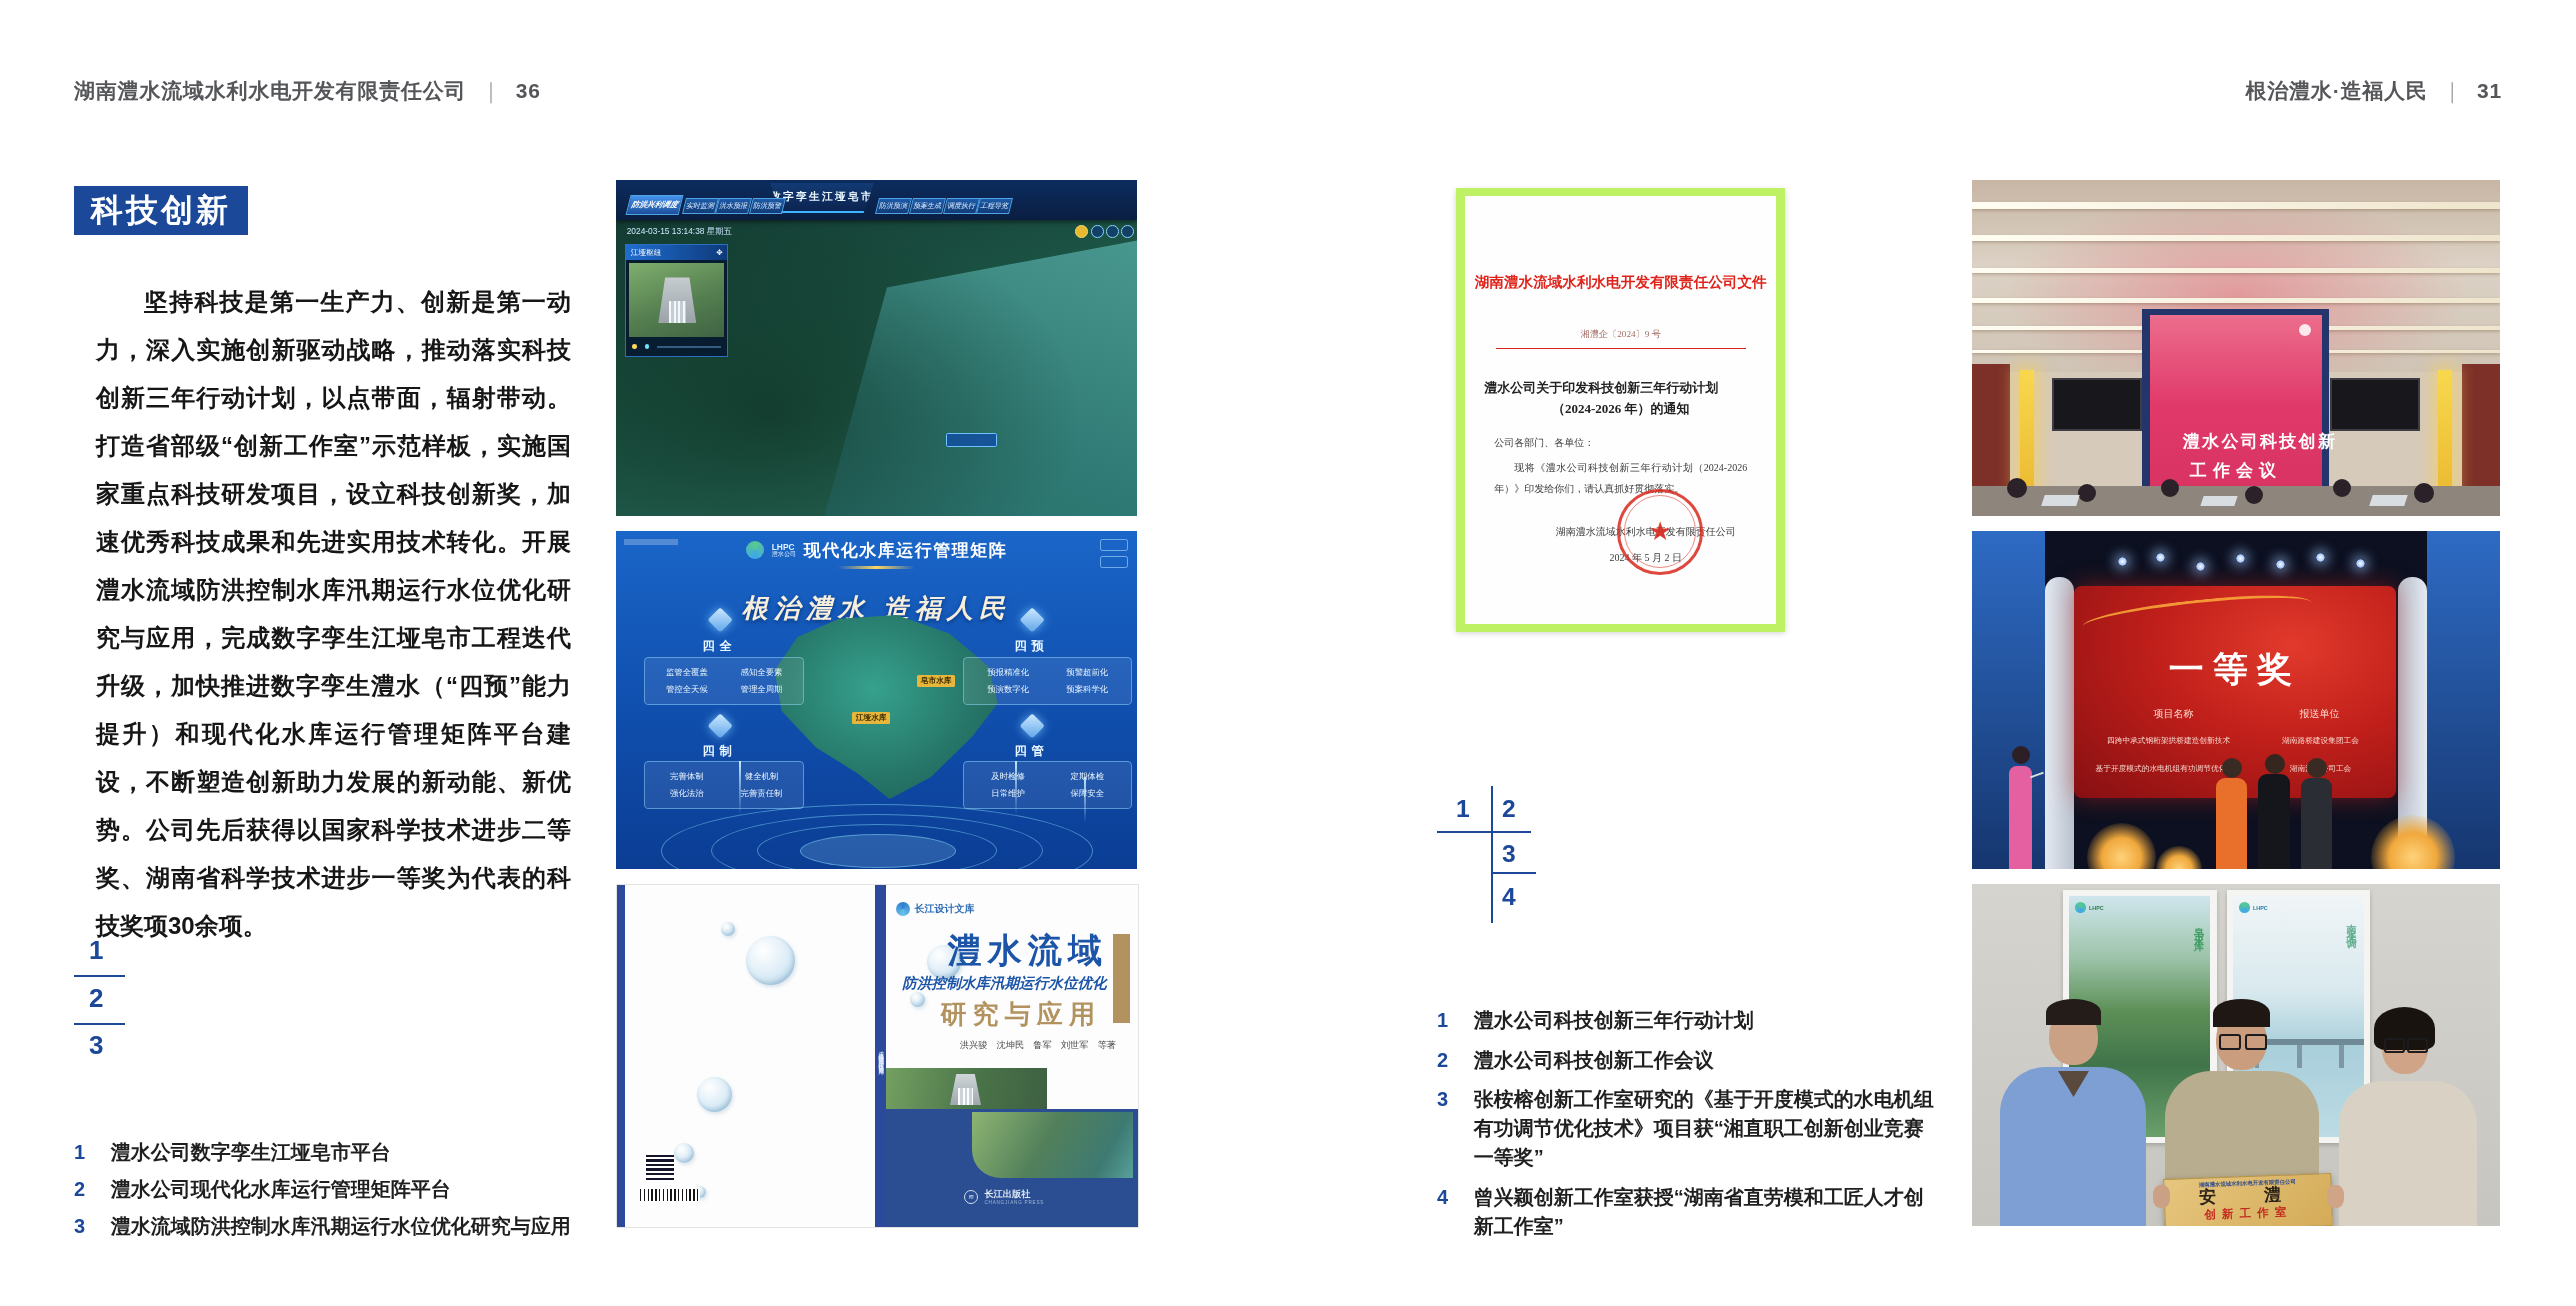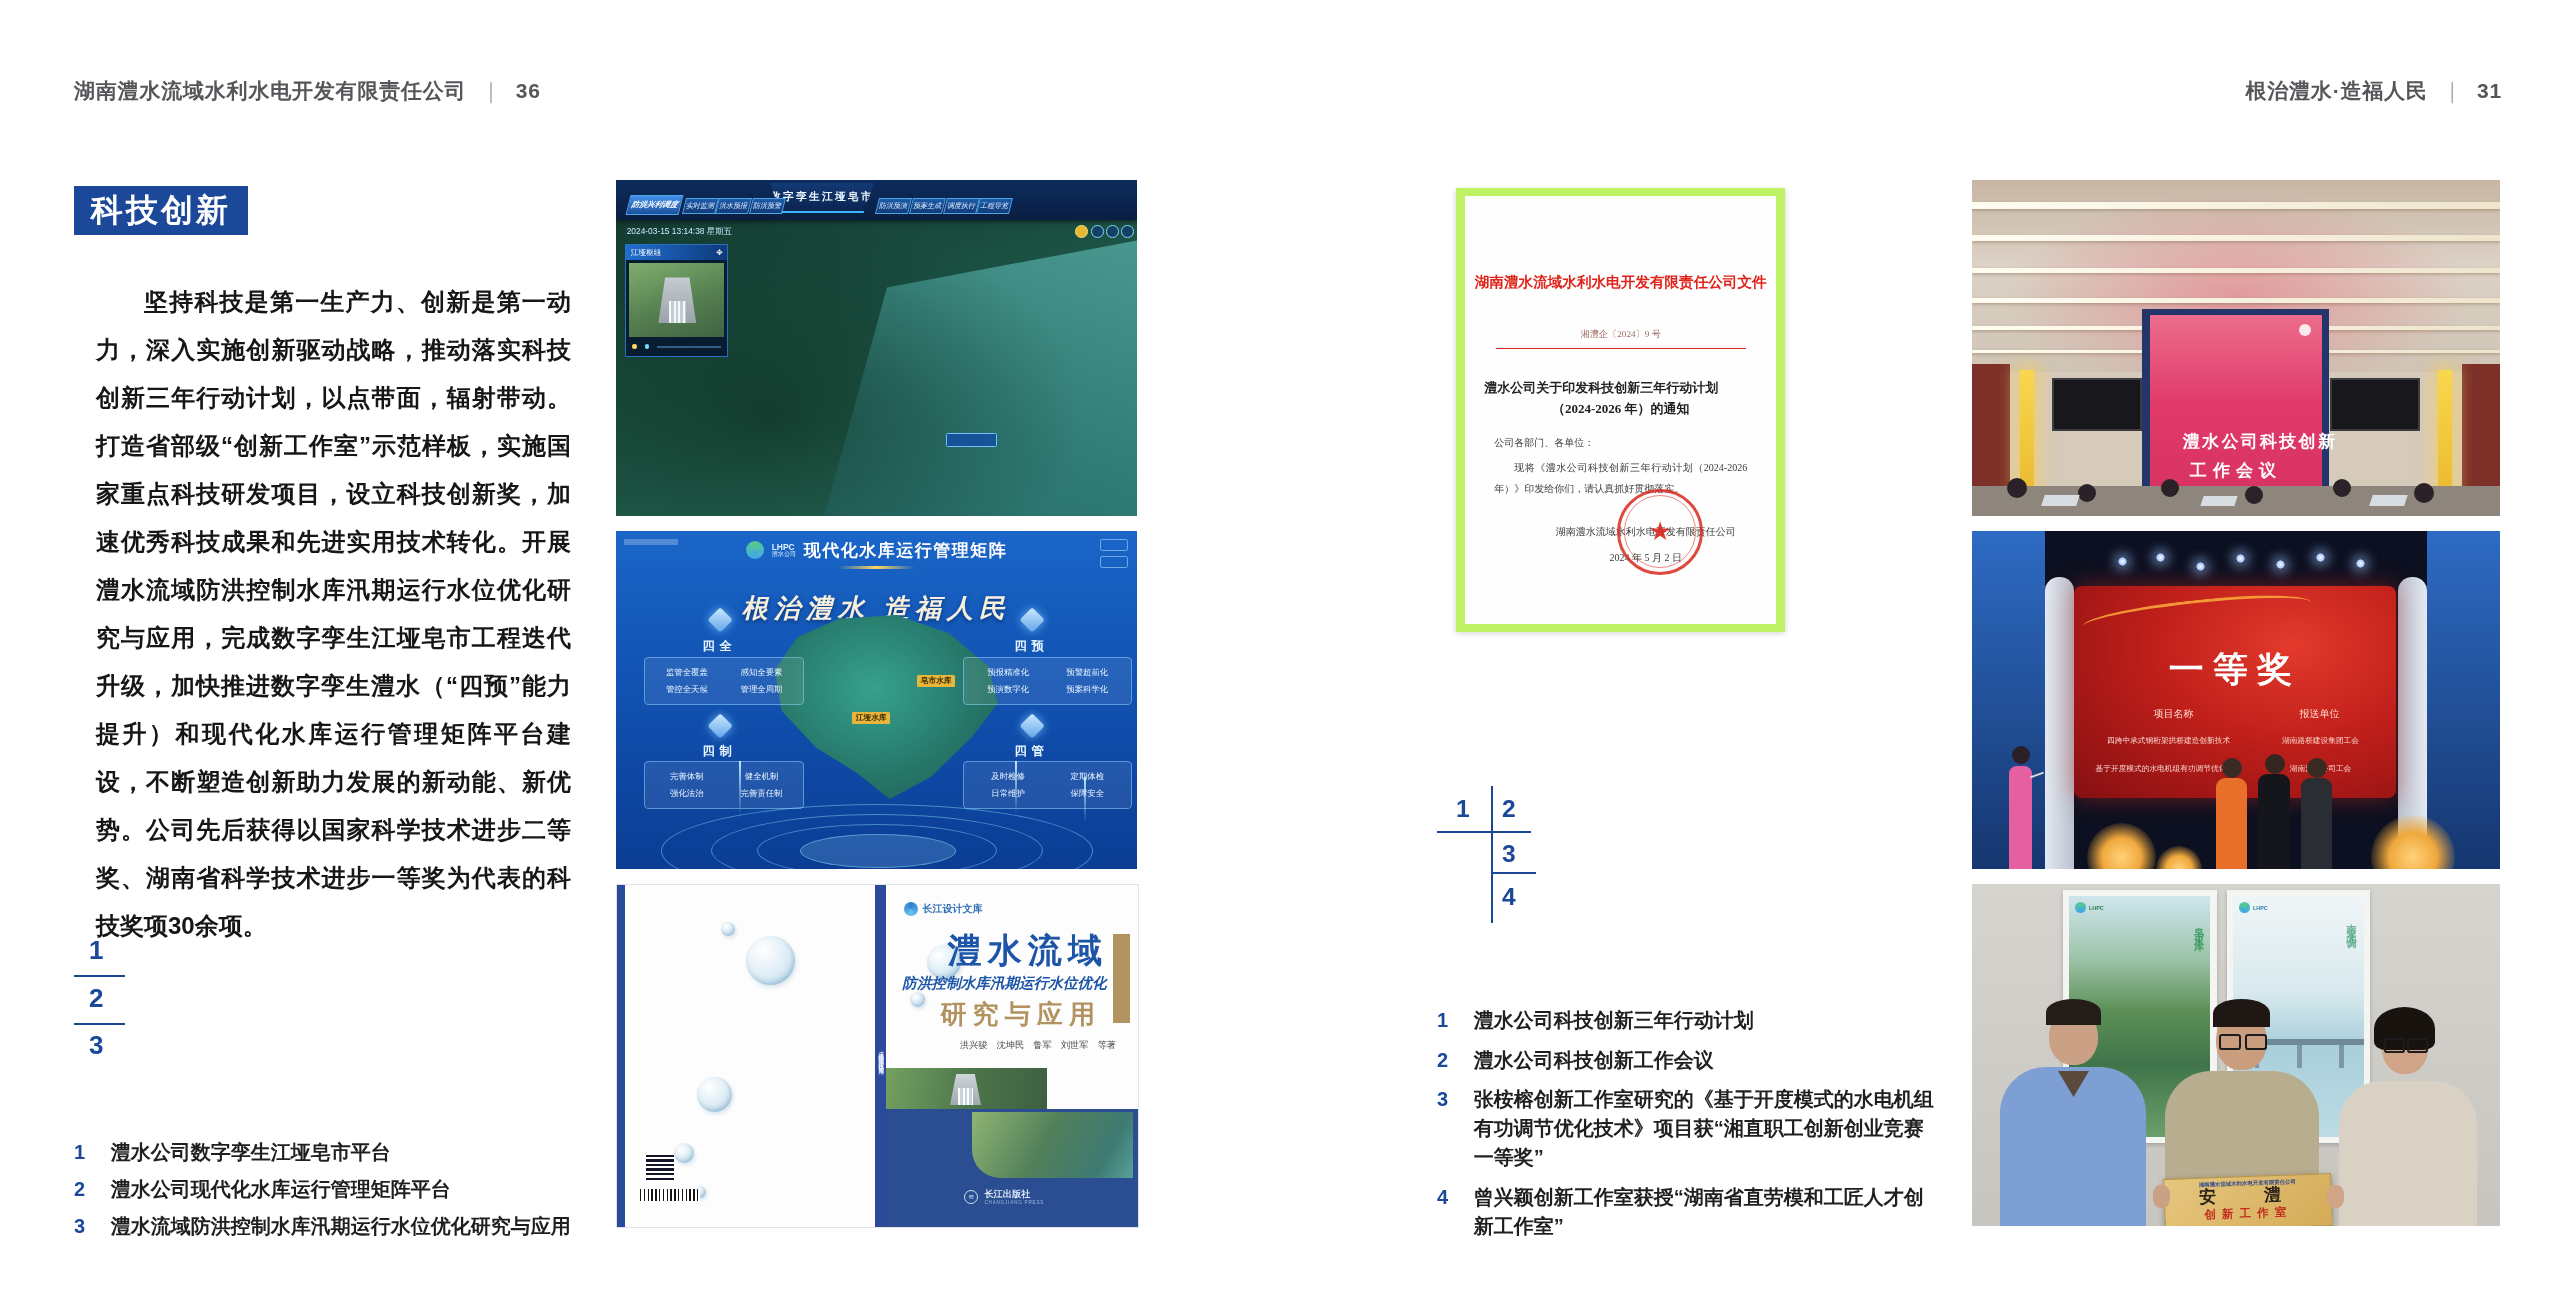--- a/index.html
+++ b/index.html
@@ -187,21 +187,21 @@
     <div class="abs" style="left:0;top:0;width:7.7px;height:342px;background:#2b4a9b;"></div>
     <div class="abs drop" style="left:129px;top:51px;width:49px;height:49px;"></div>
     <div class="abs drop" style="left:104px;top:37px;width:14px;height:14px;"></div>
     <div class="abs drop" style="left:80px;top:192px;width:35px;height:35px;"></div>
     <div class="abs drop" style="left:57px;top:258px;width:20px;height:20px;"></div>
     <div class="abs drop" style="left:77px;top:301px;width:12.3px;height:12.3px;"></div>
     <div class="abs" style="left:29px;top:267px;width:28px;height:28px;background-color:#fff;background-image:repeating-linear-gradient(0deg,#15152a 0 2.3px,#fff 2.3px 4.6px),repeating-linear-gradient(90deg,#15152a 0 2.3px,rgba(255,255,255,0) 2.3px 4.6px);"></div>
     <div class="abs" style="left:23px;top:304px;width:60px;height:11.5px;background:repeating-linear-gradient(90deg,#151515 0 1.5px,#fff 1.5px 3.8px);"></div>
     <div class="abs vtext" style="left:258px;top:0;width:10.7px;height:342px;background:#2b4a9b;color:#e8efff;font-size:5.4px;text-align:center;letter-spacing:0.8px;overflow:hidden;">澧水流域防洪控制水库汛期运行水位优化研究与应用</div>
 
-    <div class="abs" style="left:279px;top:17px;display:flex;align-items:flex-start;gap:4.6px;margin-left:8px;">
+    <div class="abs" style="left:279px;top:17px;display:flex;align-items:flex-start;gap:4.6px;">
       <span style="width:14px;height:14px;border-radius:50%;background:conic-gradient(#2e7dd0,#69c3ec,#2e7dd0);"></span>
       <span style="font-size:10px;font-weight:bold;color:#2e6db5;">长江设计文库</span>
     </div>
     <div class="abs drop" style="left:310px;top:60px;width:34px;height:34px;"></div>
     <div class="abs drop" style="left:293px;top:107px;width:15.4px;height:15.4px;"></div>
     <div class="abs bk-title" style="left:330px;top:43px;width:161px;text-align:right;font-size:34px;letter-spacing:6.1px;">澧水流域</div>
     <div class="abs bk-title" style="left:276px;top:89px;width:223px;text-align:center;font-size:14.6px;font-style:italic;">防洪控制水库汛期运行水位优化</div>
     <div class="abs" style="left:307px;top:112px;width:177px;text-align:right;font-size:26px;font-weight:bold;color:#b2935f;letter-spacing:6.1px;">研究与应用</div>
     <div class="abs" style="left:496px;top:49px;width:17px;height:89px;background:#b2935f;"></div>
     <div class="abs" style="left:276px;top:154px;width:223px;text-align:right;font-size:9.2px;color:#4a4a4a;">洪兴骏　沈坤民　鲁军　刘世军　等著</div>

